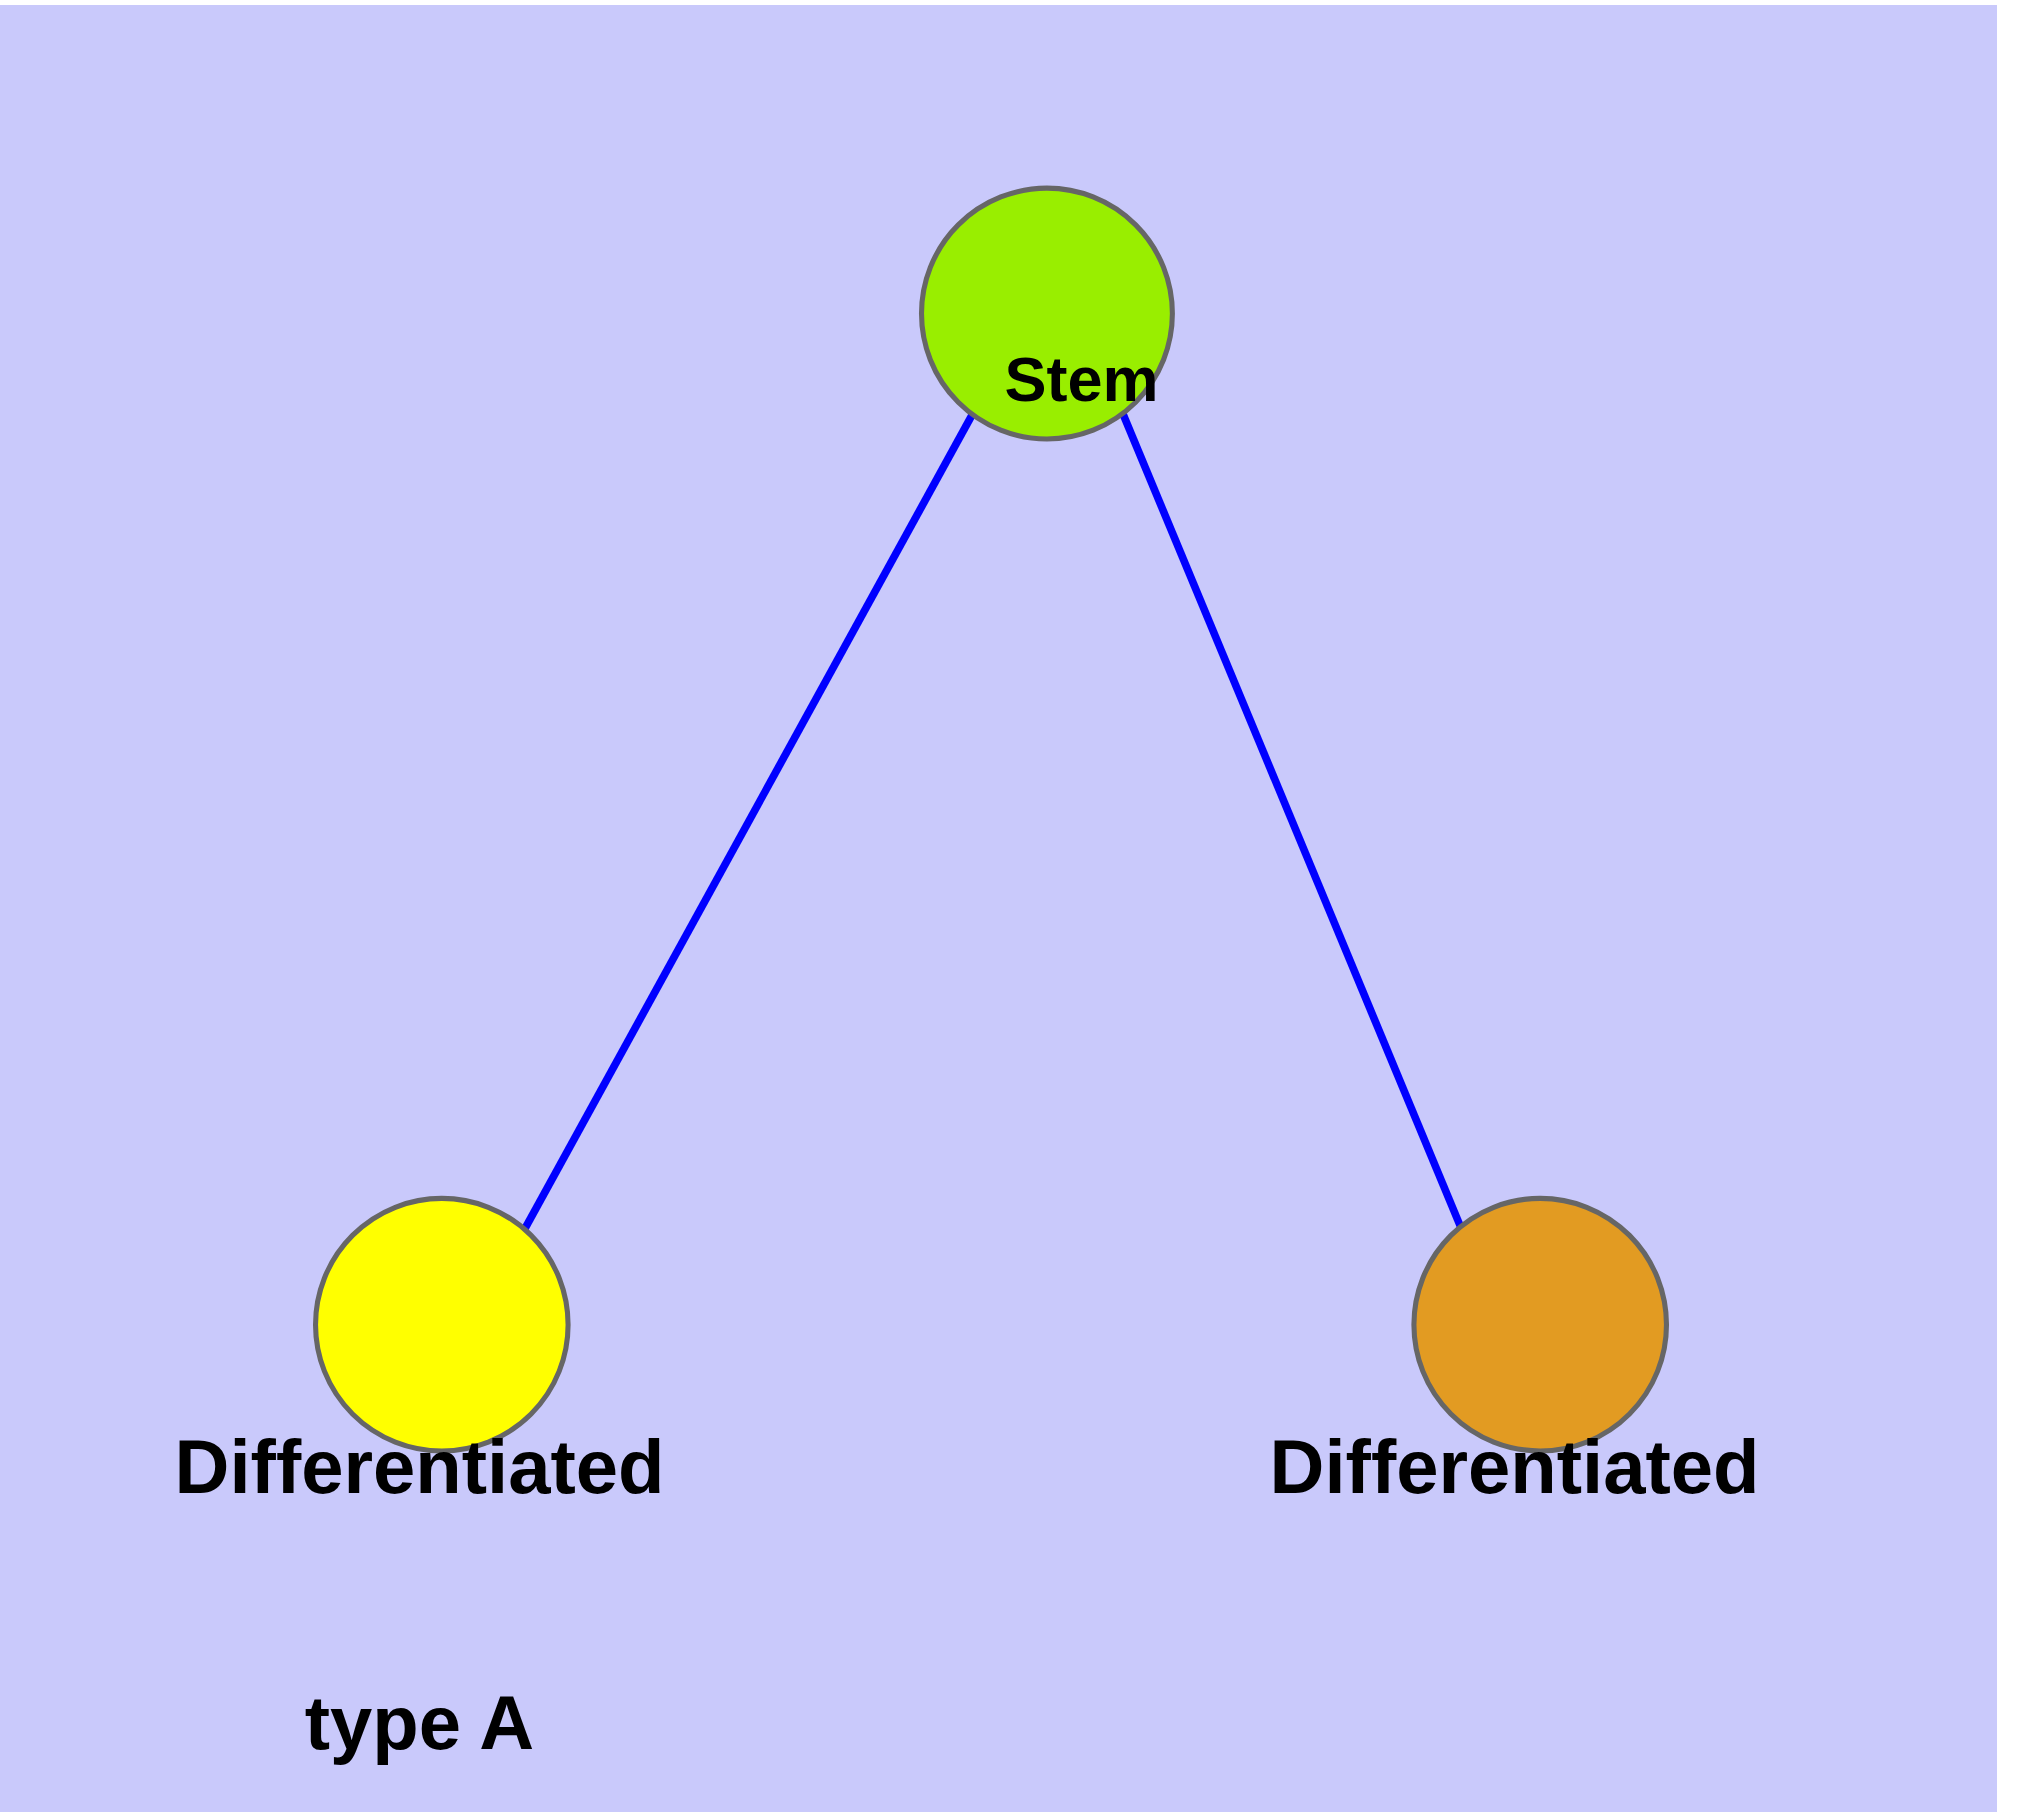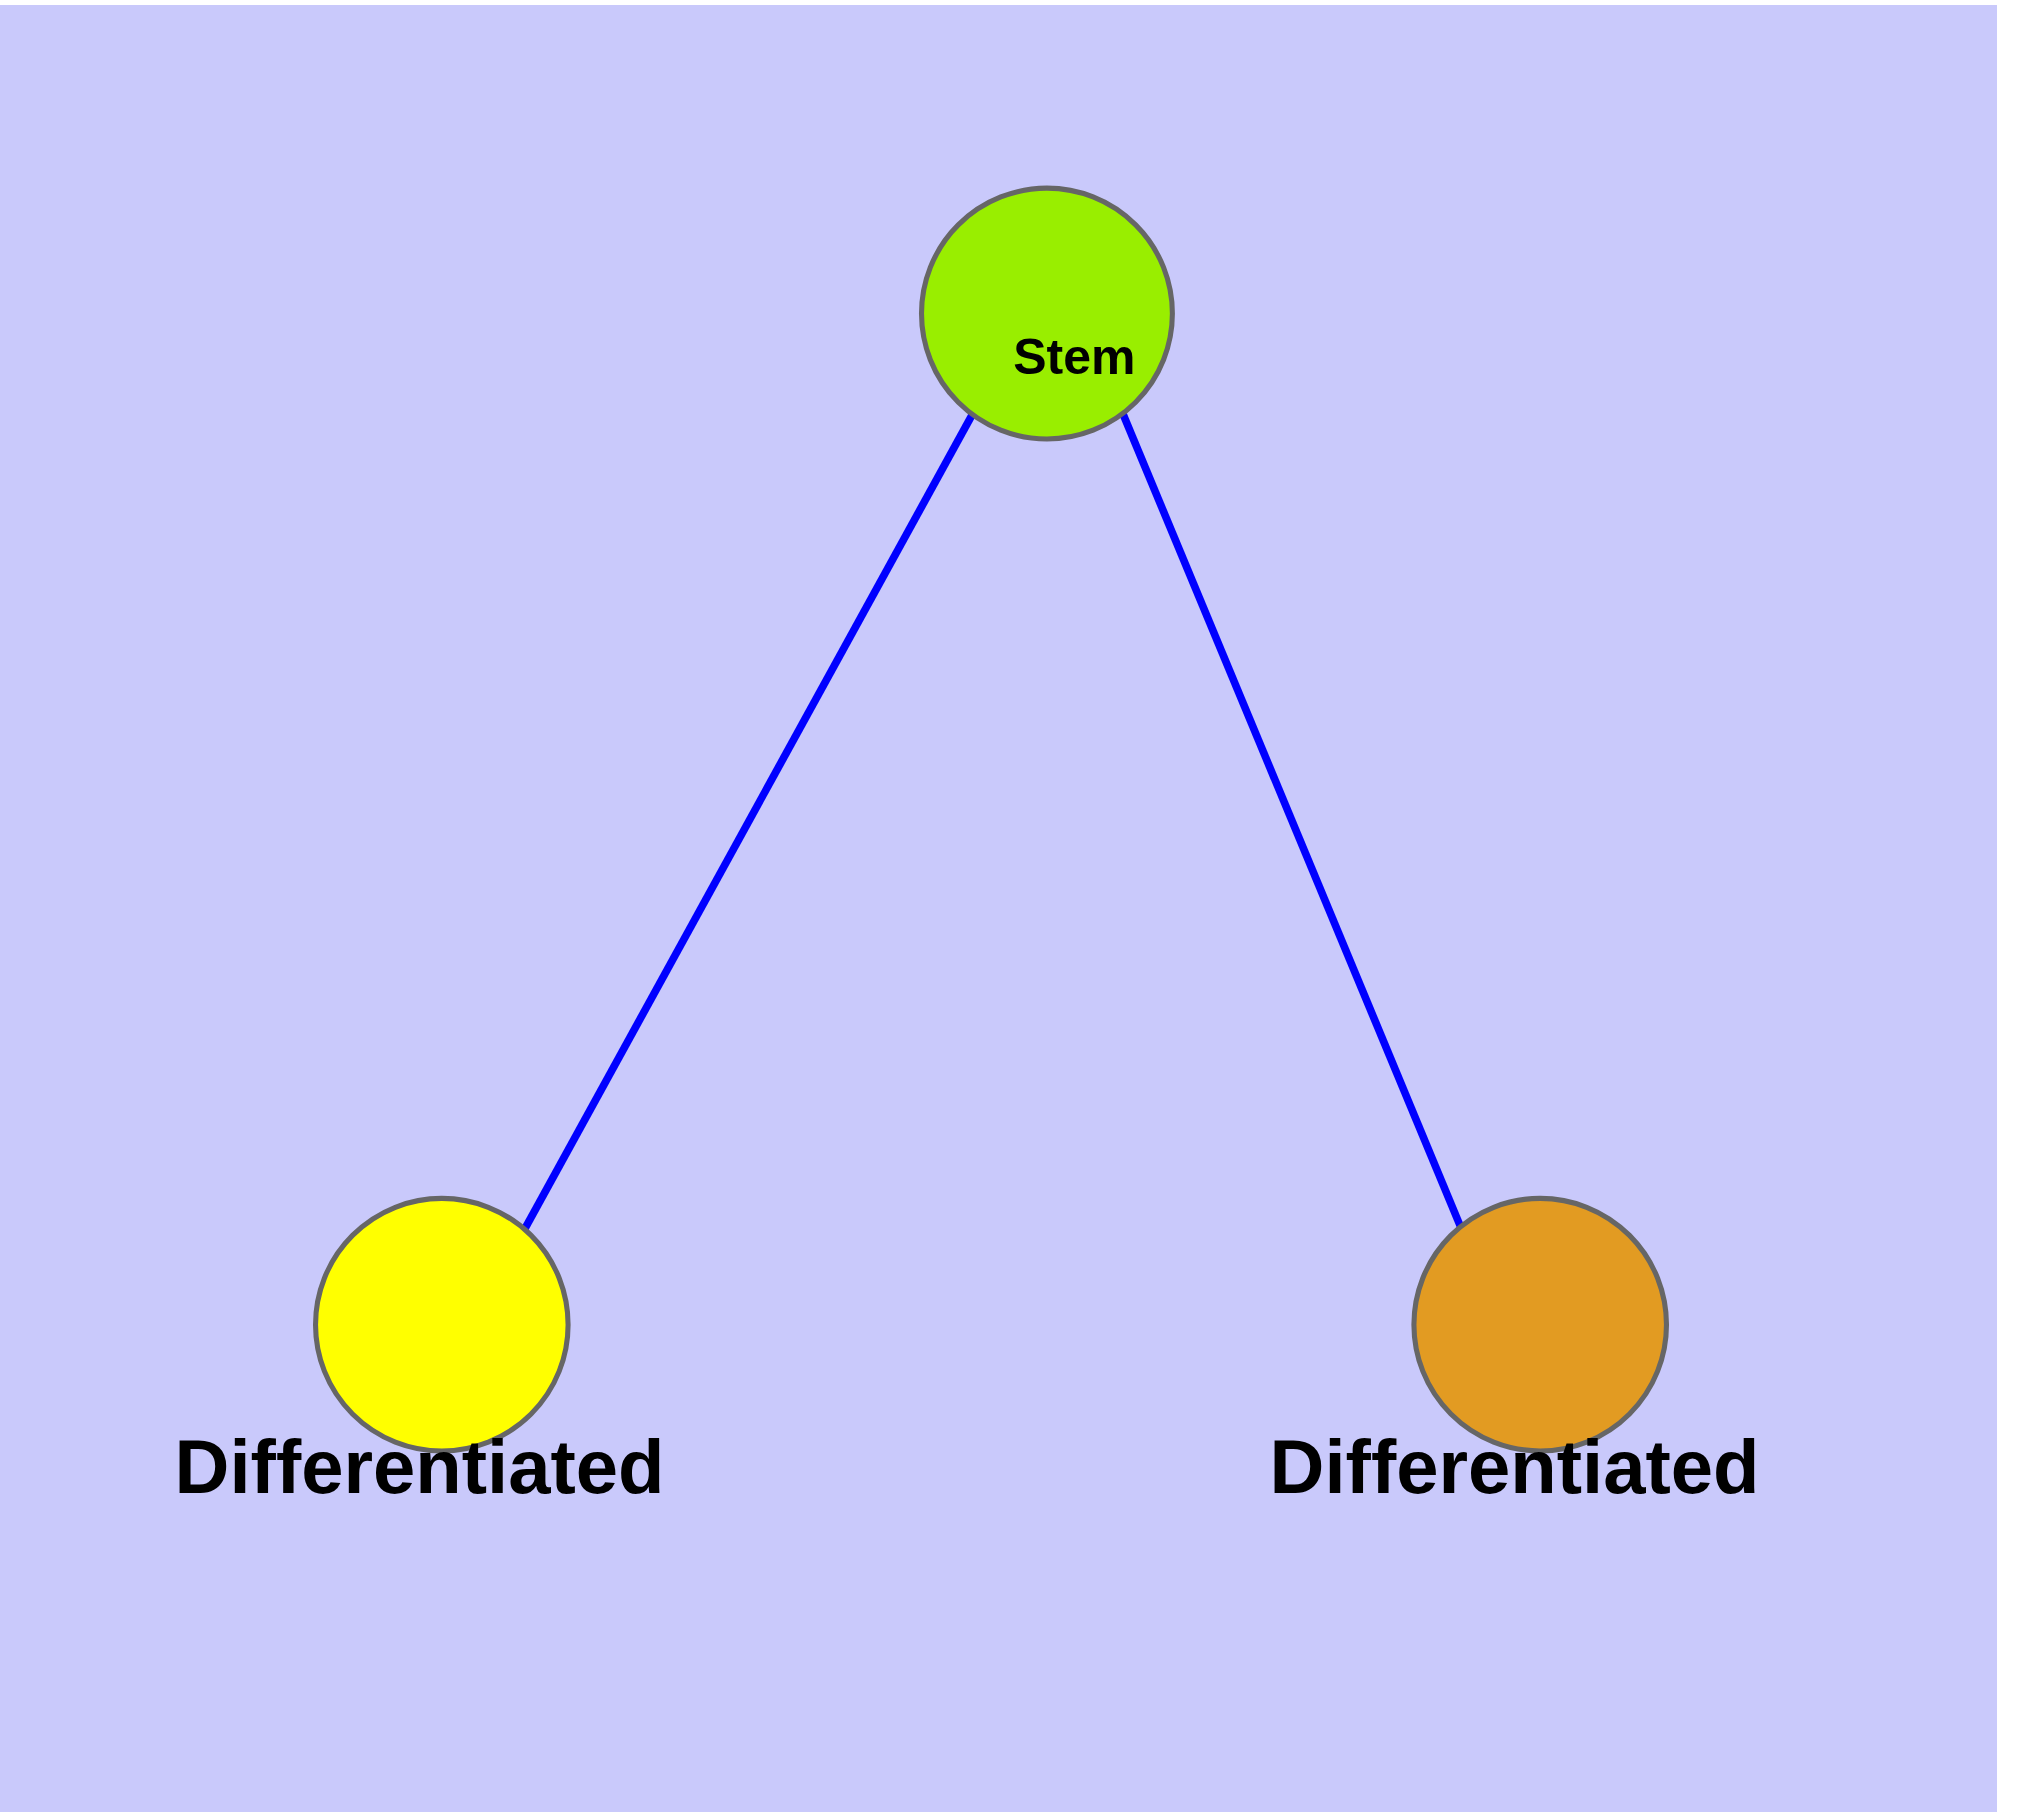--- a/index.html
+++ b/index.html
@@ -38,21 +38,21 @@
     text-align: center;
     color: #000000;
     font-weight: bold;
     font-family: "Liberation Sans", sans-serif;
     line-height: 1.12;
     white-space: pre;
     pointer-events: none;
     user-select: none;
   }
   .label-stem {
-    font-size: 50px;
+    font-size: 63px;
   }
   .label-branch {
     font-size: 76px;
   }
 </style>
 </head>
 <body>
 
 <div id="canvas">
   <div id="plot-area"></div>
@@ -68,19 +68,20 @@
       <circle cx="1235" cy="370" r="148" fill="#99ee00" stroke="#666666" stroke-width="6"></circle>
     </g>
   </svg>
 
   <div class="node-label label-stem" style="left: 792px; top: 273px; width: 509px;">
     <span>Stem</span>
   </div>
 
   <div class="node-label label-branch" style="left: 165px; top: 1254px; width: 509px;">
     <div>Differentiated</div>
+    <div>type A</div>
   </div>
 
   <div class="node-label label-branch" style="left: 1260px; top: 1254px; width: 509px;">
     <div>Differentiated</div>
   </div>
 </div>
 
 
 </body></html>

